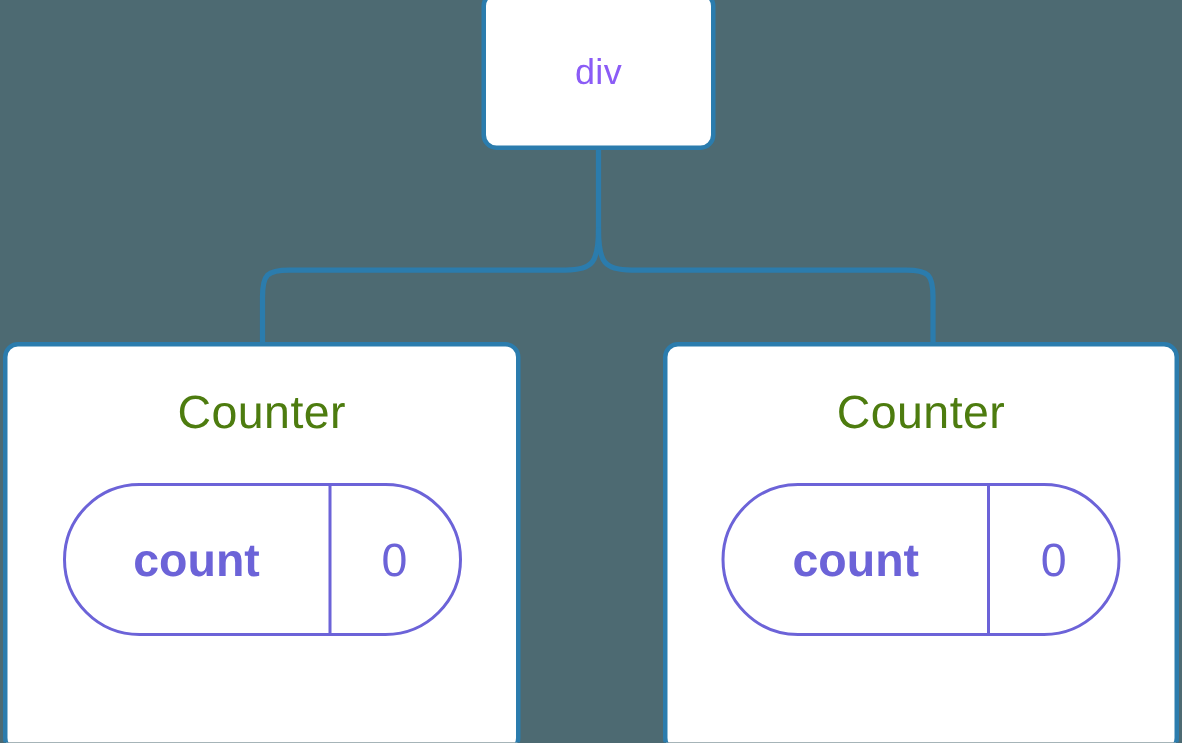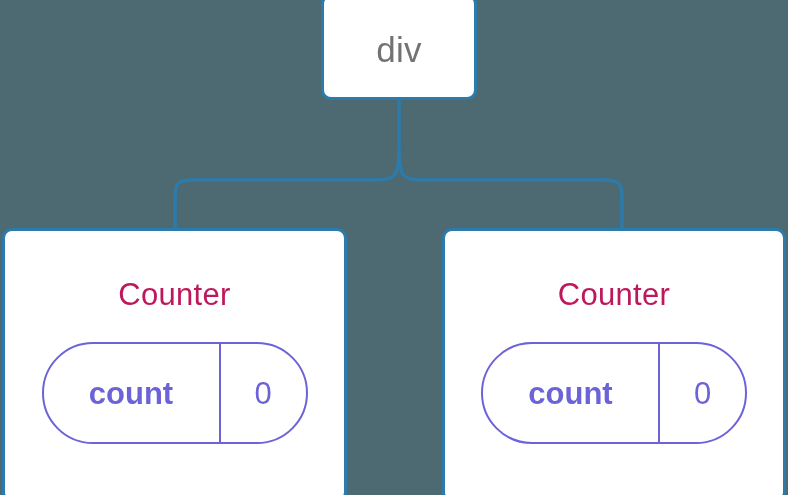--- a/index.html
+++ b/index.html
@@ -45,43 +45,43 @@
   #node-root {
     left: 321px;
     top: -6px;
     width: 156px;
     height: 106px;
     display: flex;
     align-items: center;
     justify-content: center;
   }
   #node-root .node-title {
-    font-size: 35px;
-    color: #737373;
+    font-size: 24px;
+    color: #8b5cf6;
     letter-spacing: 0.2px;
     line-height: 1;
     padding-top: 4px;
   }
 
   
   .child-node {
     top: 228px;
     height: 274px;
     display: flex;
     flex-direction: column;
     align-items: center;
   }
   #node-child-0 { left: 2px;   width: 345px; }
   #node-child-1 { left: 442px; width: 344px; }
 
   .child-node .node-title {
     font-size: 31px;
-    color: #be185d;
+    color: #4d7c0f;
     letter-spacing: 0.3px;
-    margin-top: 48px;
+    margin-top: 28px;
     line-height: 1;
   }
 
   
   .state-pill {
     margin-top: 32px;
     height: 102px;
     border: 2px solid #6c63d8;
     border-radius: 51px;
     box-sizing: border-box;

